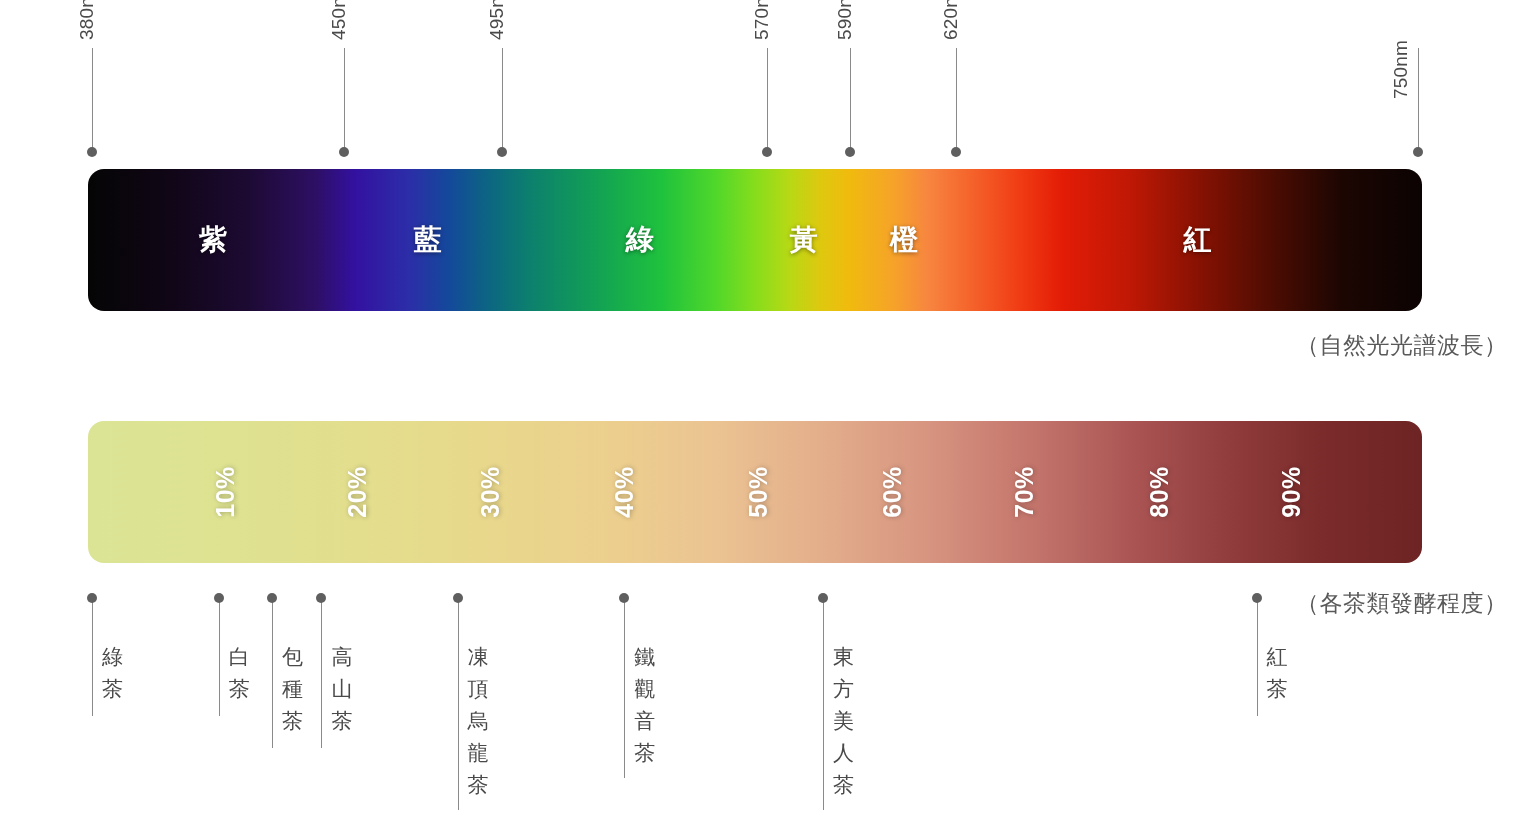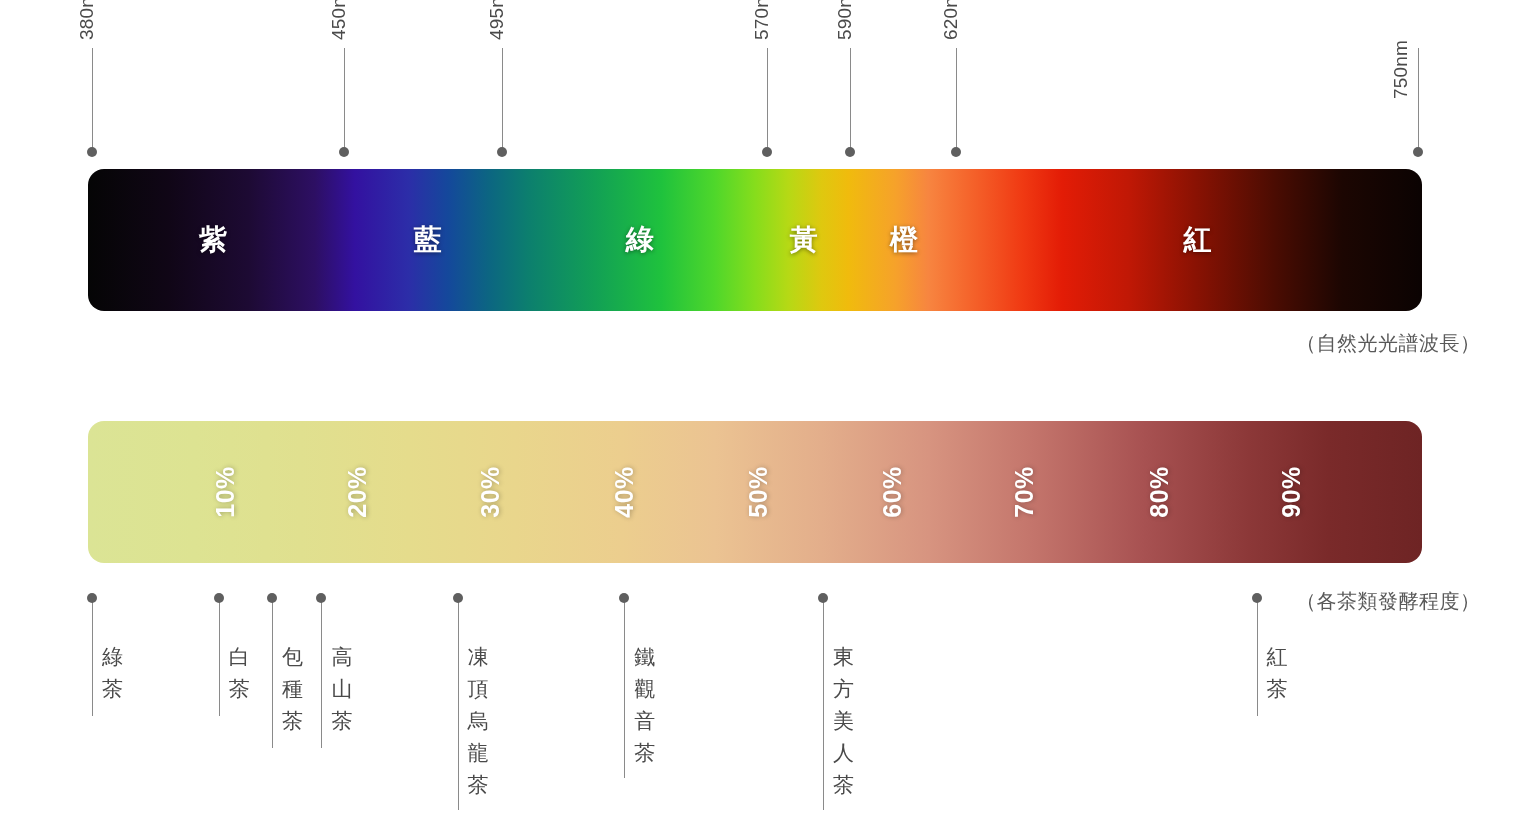--- a/index.html
+++ b/index.html
@@ -105,21 +105,21 @@
     font-size: 28px;
     font-weight: 700;
     color: #ffffff;
     text-shadow: 0 1px 4px rgba(0,0,0,0.45);
     letter-spacing: 1px;
   }
 
   
   .caption {
     position: absolute;
-    font-size: 20px;
+    font-size: 23px;
     color: #595959;
     letter-spacing: 0.5px;
     white-space: nowrap;
   }
 
   
   #ferment-bar {
     position: absolute;
     left: 88px;
     top: 421px;

